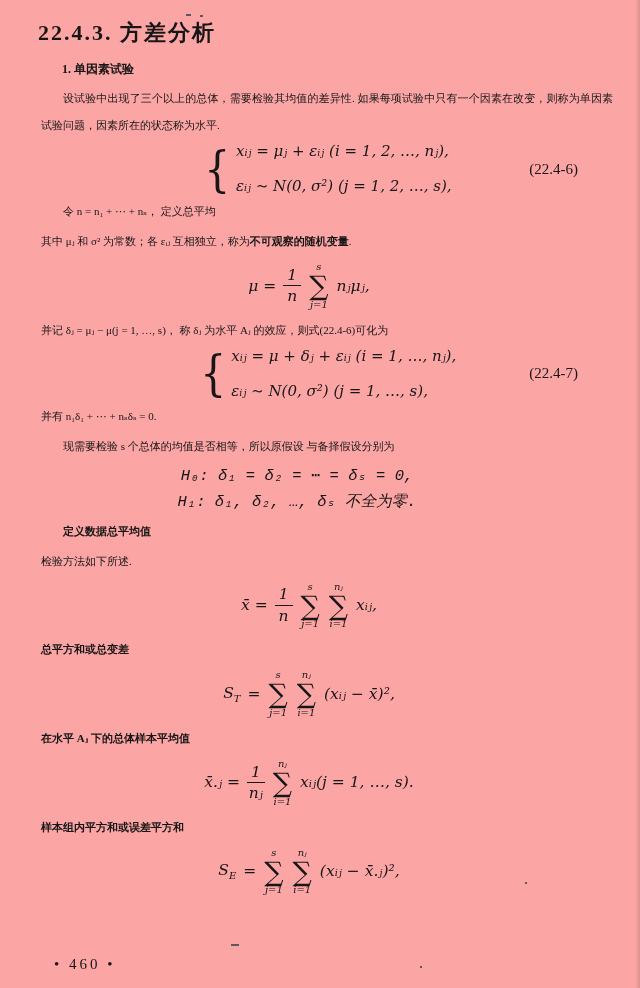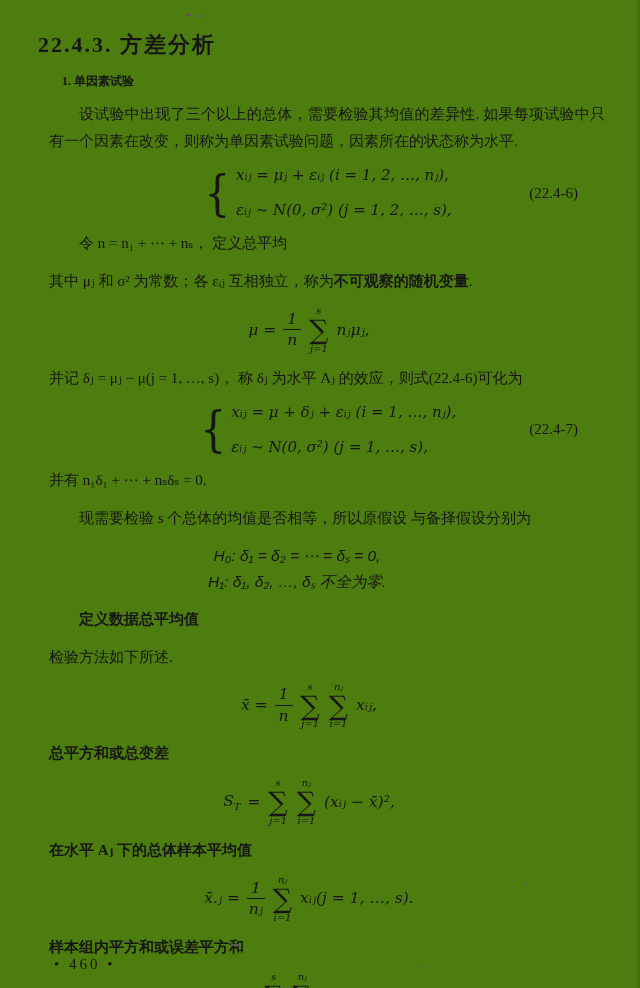--- a/index.html
+++ b/index.html
@@ -1,27 +1,27 @@
 <!DOCTYPE html>
 <html><head>
 <meta charset="utf-8">
 <style>
   html,body { margin:0; padding:0; background:#e9e9e7; }
   .page {
     position:relative; box-sizing:border-box;
     width:640px; height:988px; margin:0 auto;
-    background:#4d7c0f; color:#161616; overflow:hidden;
-    padding:30px 24px 0 38px;
+    background:#fca5a5; color:#161616; overflow:hidden;
+    padding:18px 24px 0 38px;
     font-family:"Liberation Serif","DejaVu Serif",serif;
   }
   .page::after{ content:""; position:absolute; top:0; right:0; width:5px; height:100%;
     background:linear-gradient(to right, rgba(0,0,0,0), rgba(0,0,0,0.12)); }
   h1.sec { font-size:22px; font-weight:bold; margin:0 0 13px 0; letter-spacing:2px; }
   h2.sub { font-size:12px; font-weight:bold; margin:0 0 7px 0; padding-left:2em; }
-  p.body { font-size:15px; line-height:27px; margin:11px; text-align:justify; }
+  p.body { font-size:11px; line-height:27px; margin:3px; text-align:justify; }
   p.indent { text-indent:2em; }
   .b { font-weight:bold; }
   
   .eq { display:flex; justify-content:center; align-items:center; gap:7px;
         margin:7px 36px 7px 0; font-family:"DejaVu Serif",serif; font-style:italic;
         font-size:15.5px; line-height:1.2; }
   .eq-row { position:relative; display:flex; justify-content:center; align-items:center;
         margin:3px 0; }
   .cases { display:flex; align-items:center; }
   .brace { font-size:48px; line-height:1; font-weight:400; margin-right:3px;
@@ -30,21 +30,21 @@
         font-family:"DejaVu Serif",serif; font-style:italic; font-size:15px; }
   .eq-label { position:absolute; right:38px; top:50%; transform:translateY(-50%);
         font-size:15px; font-style:normal; font-family:"Liberation Serif",serif; }
   .frac { display:inline-flex; flex-direction:column; align-items:center; line-height:1.2; }
   .frac .num { border-bottom:1.3px solid #161616; padding:0 4px 1px; }
   .frac .den { padding-top:1px; }
   .sum { display:inline-flex; flex-direction:column; align-items:center; line-height:1; margin:0 1px; }
   .sum .lim { font-size:10px; font-style:italic; }
   .sum .sigma { font-size:27px; font-style:normal; line-height:0.95; padding:1px 0; }
   sub.vsub { font-size:10px; font-style:italic; }
-  .hyp { text-align:center; font-family:Liberation Sans, sans-serif; font-style:italic;
+  .hyp { text-align:center; font-family:Liberation Mono, monospace; font-style:italic;
         font-size:15.5px; line-height:26px; margin:0 60px 0 0; }
   .pagenum { position:absolute; left:54px; bottom:15px; font-size:15px; letter-spacing:3px; }
   .speck { position:absolute; background:#5a5a5a; }
   #sp1 { left:186px; top:14px; width:5px; height:2px; }
   #sp2 { left:200px; top:15px; width:3px; height:2px; }
   #sp3 { left:231px; top:944px; width:8px; height:2px; }
   #sp4 { left:525px; top:882px; width:2px; height:2px; }
   #sp5 { left:420px; top:966px; width:2px; height:2px; }
 </style>
 </head>

